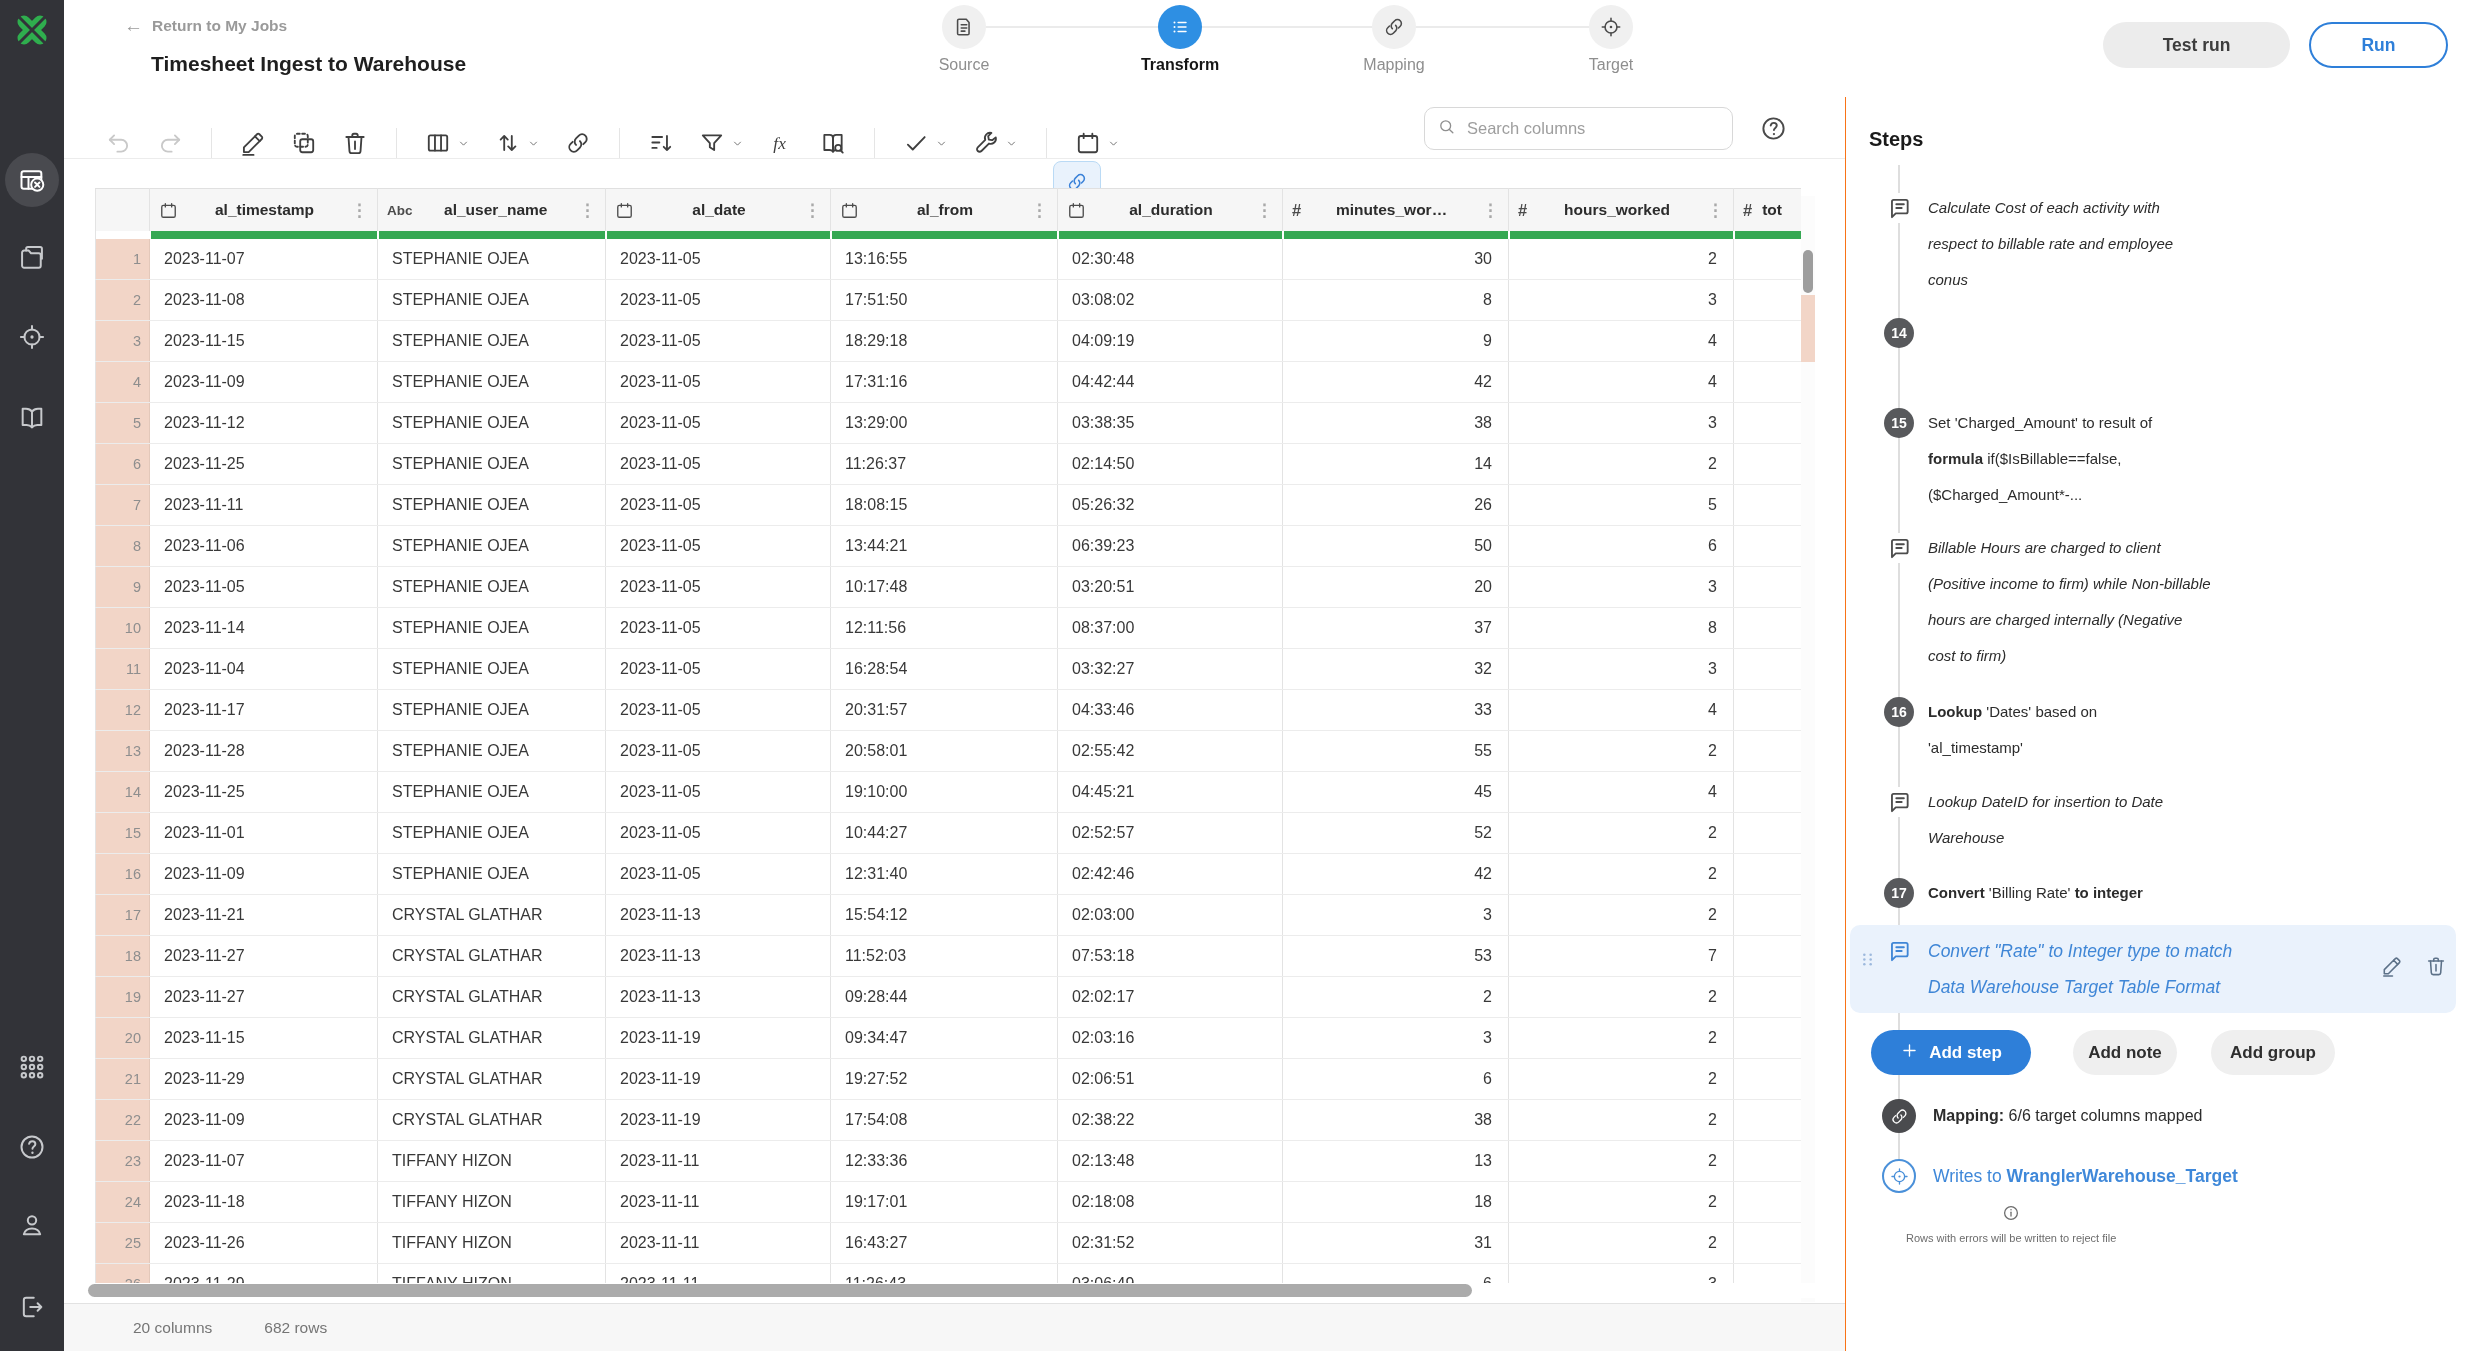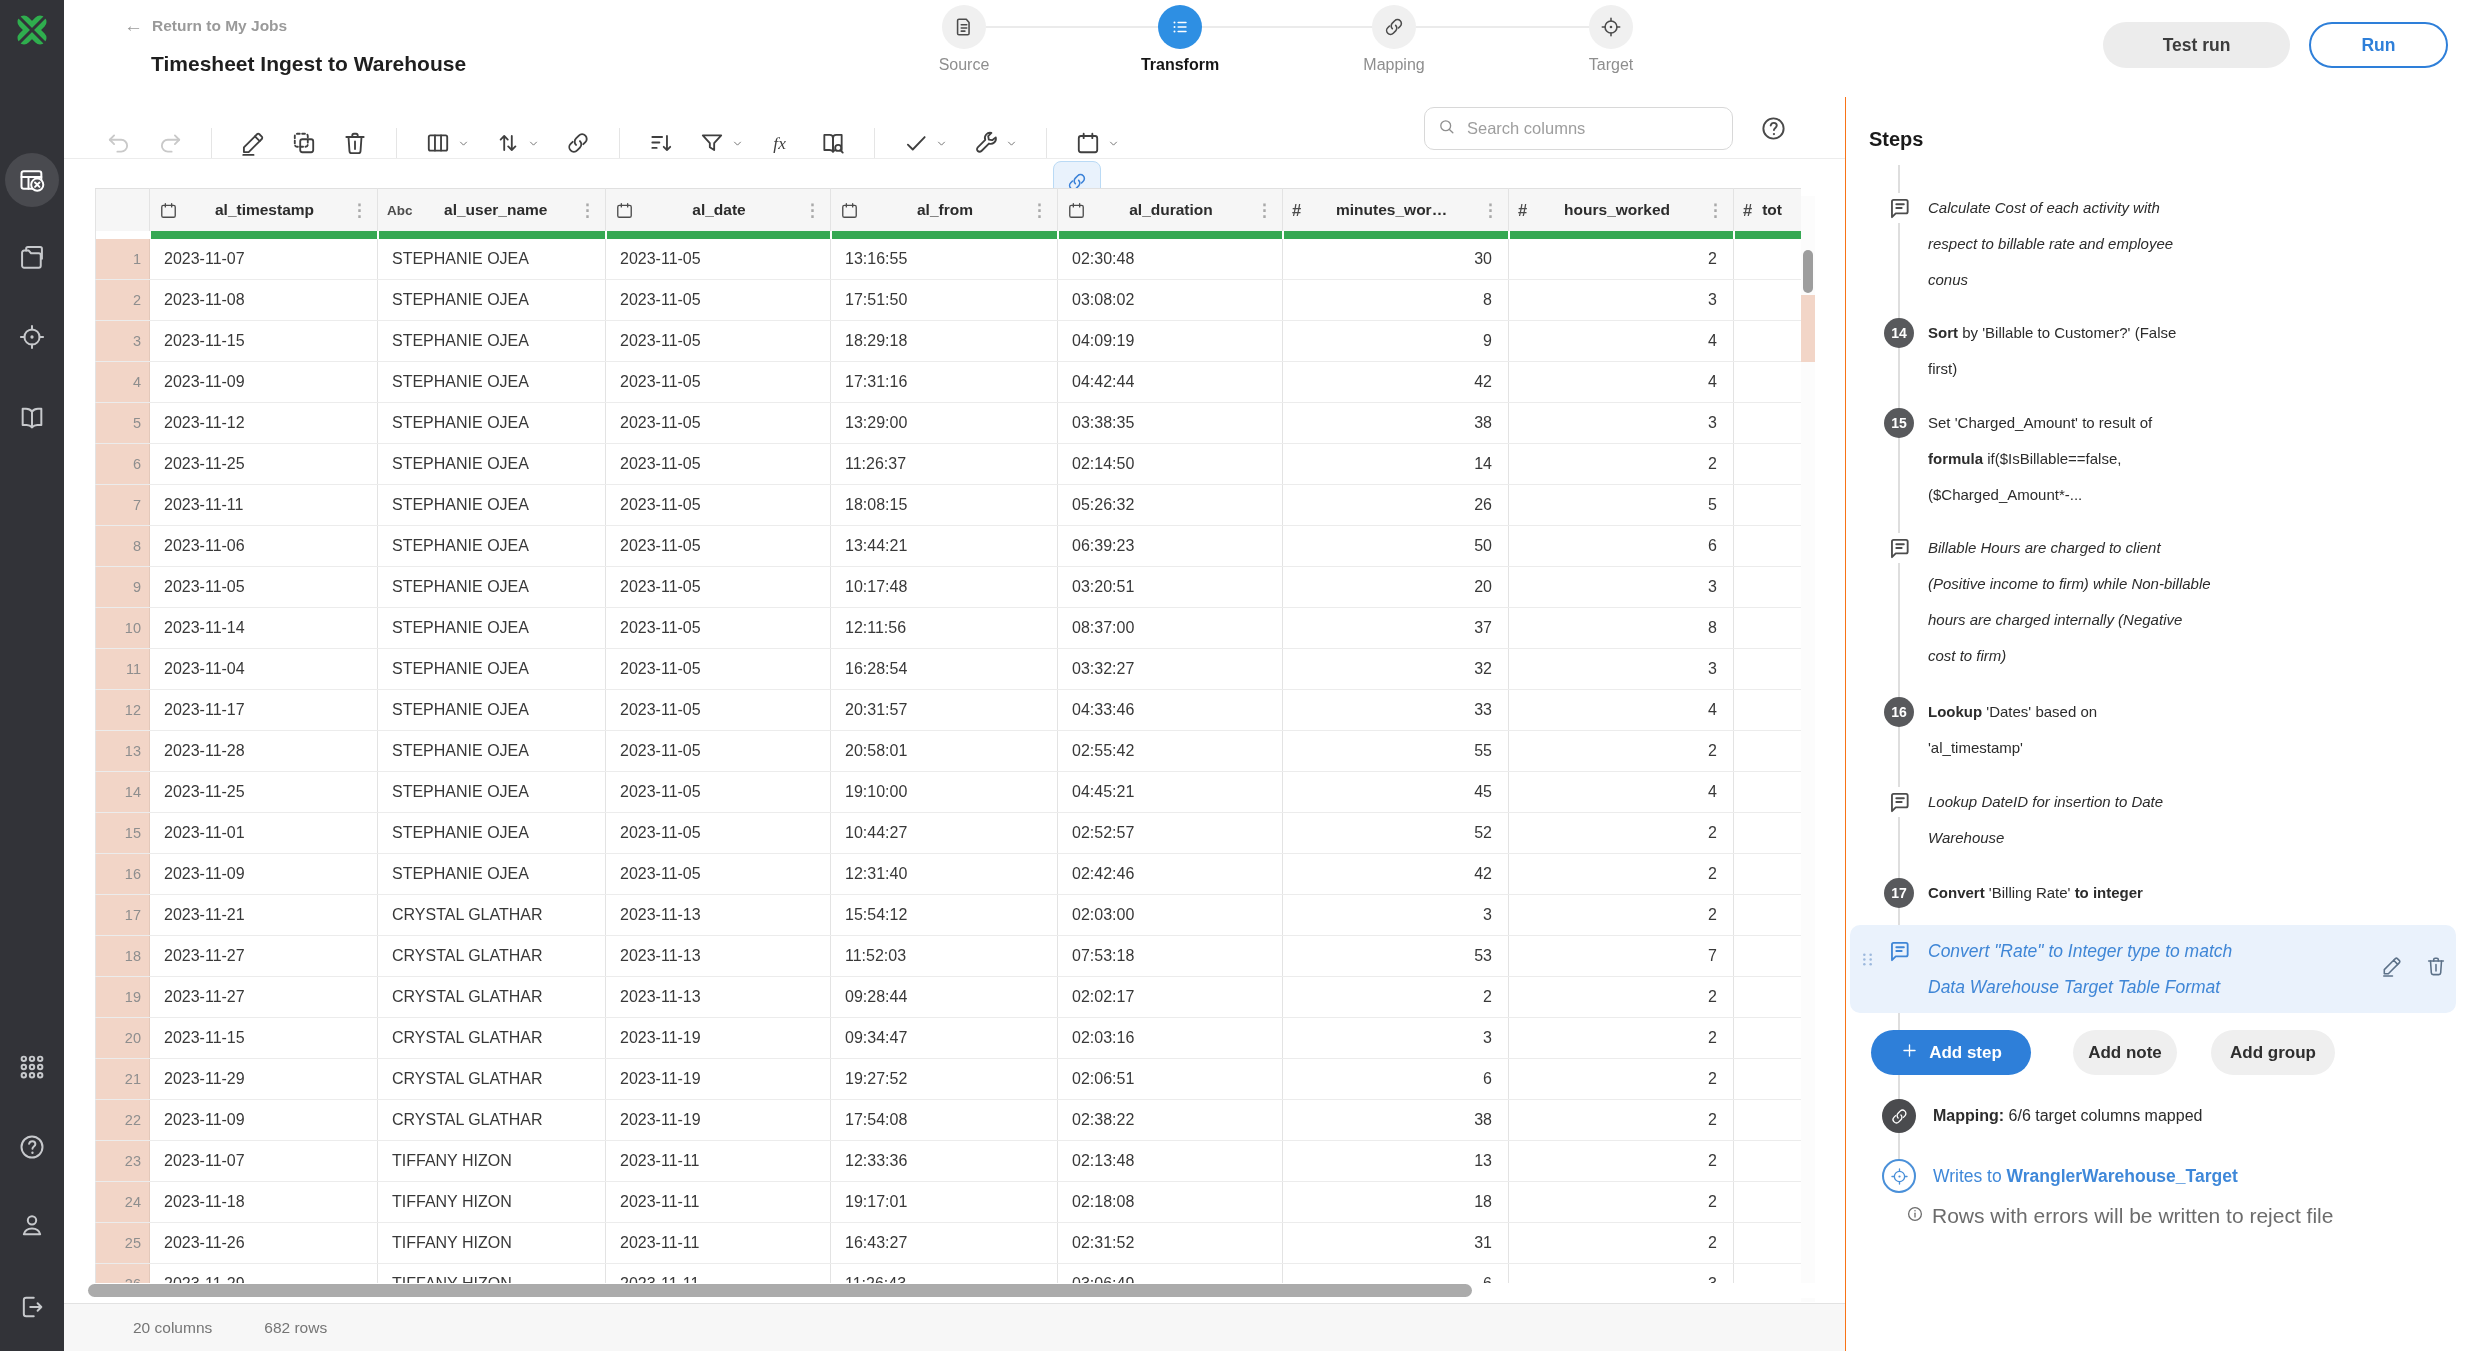--- a/index.html
+++ b/index.html
@@ -110,21 +110,21 @@
              display:flex;align-items:center;justify-content:center;gap:10px;}
   .b-addnote{left:227px;top:933px;width:104px;background:#efefef;color:#2e2e2e;font-weight:600;}
   .b-addgroup{left:365px;top:933px;width:124px;background:#efefef;color:#2e2e2e;font-weight:600;}
   .mapping-row{left:36px;top:1002px;display:flex;align-items:center;gap:17px;font-size:16px;color:#2c2c2c;}
   .mcircle{width:34px;height:34px;border-radius:50%;background:#4a4b4e;color:#fff;
            display:flex;align-items:center;justify-content:center;}
   .writes-row{left:36px;top:1062px;display:flex;align-items:center;gap:17px;font-size:17.5px;
               color:#3f88d9;cursor:pointer;}
   .wcircle{width:30px;height:30px;border-radius:50%;border:2px solid #4a90d9;color:#4a90d9;
            background:#fff;display:flex;align-items:center;justify-content:center;}
-  .info-row{left:60px;top:1107px;display:flex;align-items:center;gap:8px;color:#6c6c6c;font-size:21px;}
+  .info-row{left:60px;top:1107px;display:flex;align-items:center;gap:8px;color:#6c6c6c;font-size:11px;flex-direction:column;}
 </style>
 </head>
 <body>
 
 <div id="page">
 
   <aside class="abs sidebar">
     <div class="abs logo" id="logo"><svg width="40" height="40" viewBox="0 0 40 40">
           <g stroke="#2fae4e" stroke-width="13" stroke-linecap="round">
             <path d="M12 12L28 28"></path>
@@ -889,22 +889,20 @@
             </span>
           </span>
           <div class="stext"><span>Calculate Cost of each activity with
 respect to billable rate and employee
 conus</span></div>
         </div>
         <div class="abs sitem step" style="top: 218px;">
           <span class="gut">
             <span class="numc">14</span>
           </span>
-          <div class="stext"><span style="font-weight: 700;">Sort</span><span> by 'Billable to Customer?' (False
-first)</span></div>
         </div>
         <div class="abs sitem step" style="top: 308px;">
           <span class="gut">
             <span class="numc">15</span>
           </span>
           <div class="stext"><span>Set 'Charged_Amount' to result of
 </span><span style="font-weight: 700;">formula</span><span> if($IsBillable==false,
 ($Charged_Amount*-...</span></div>
         </div>
         <div class="abs sitem note" style="top: 433px;">

